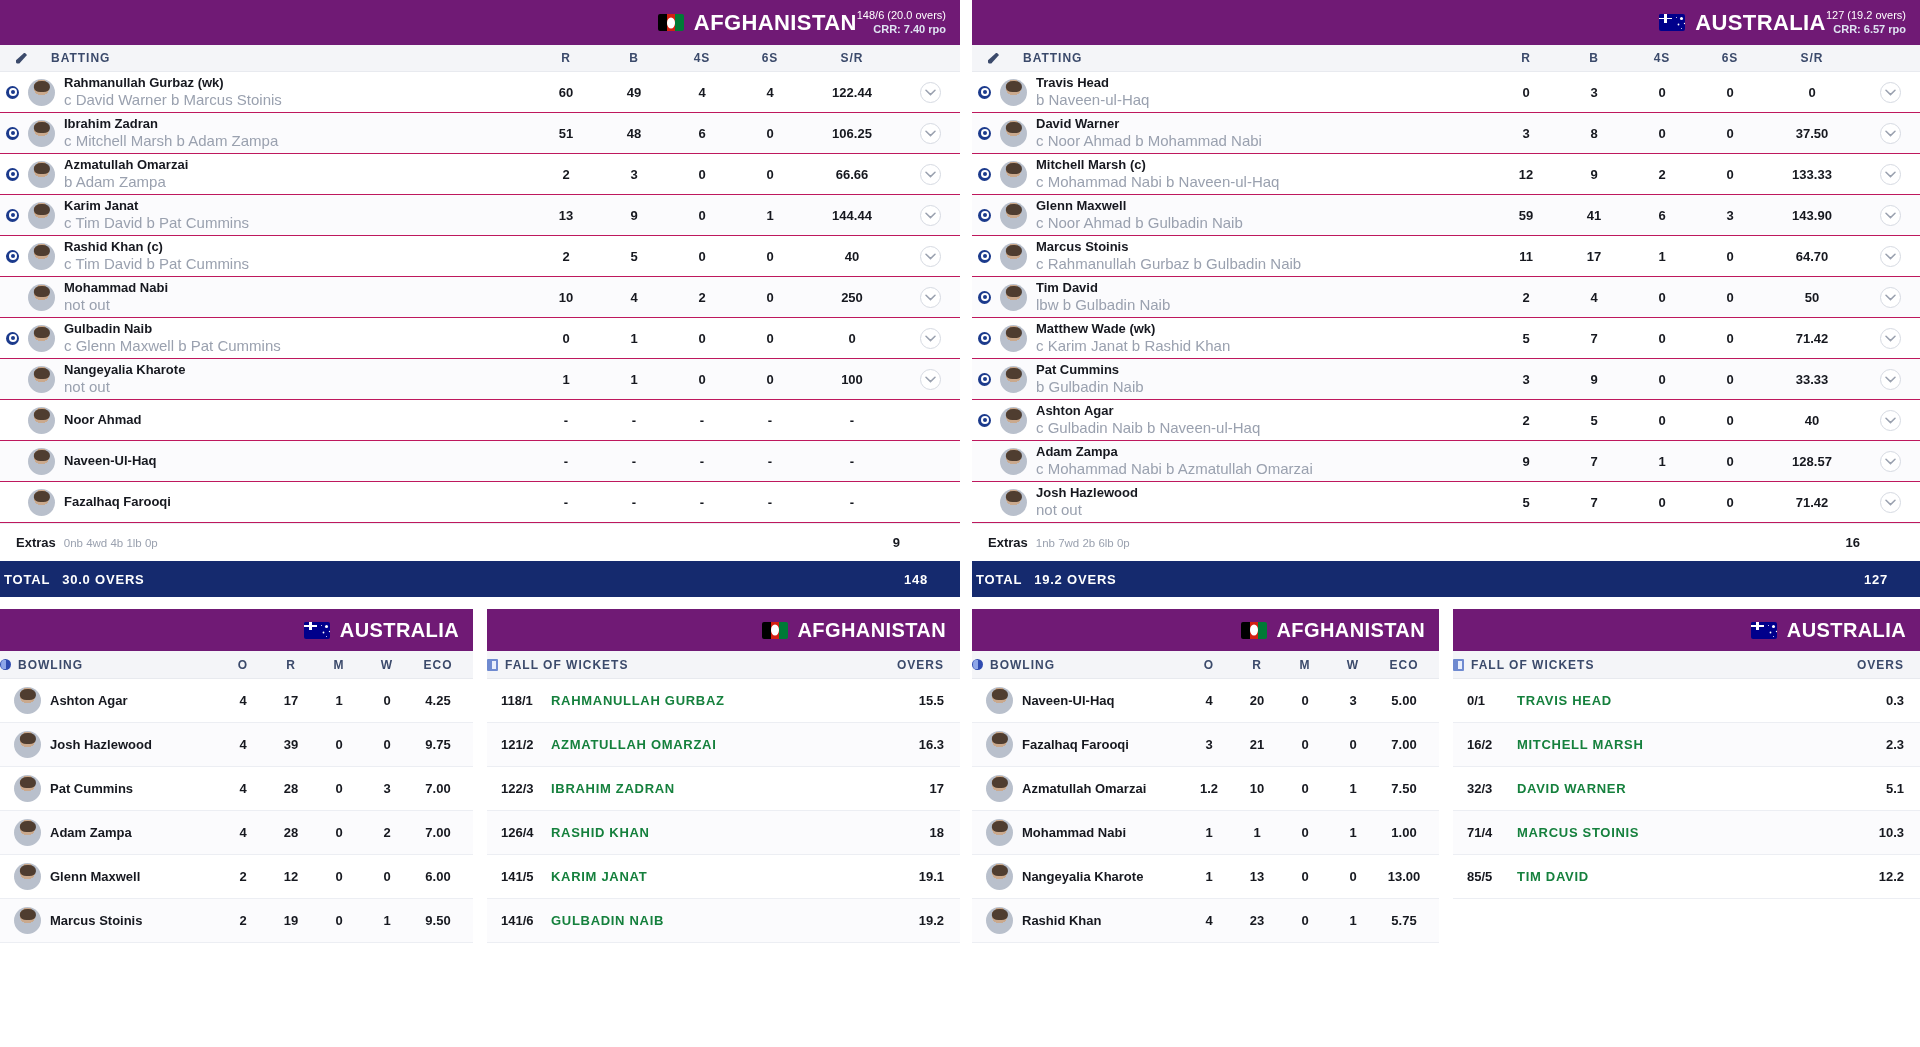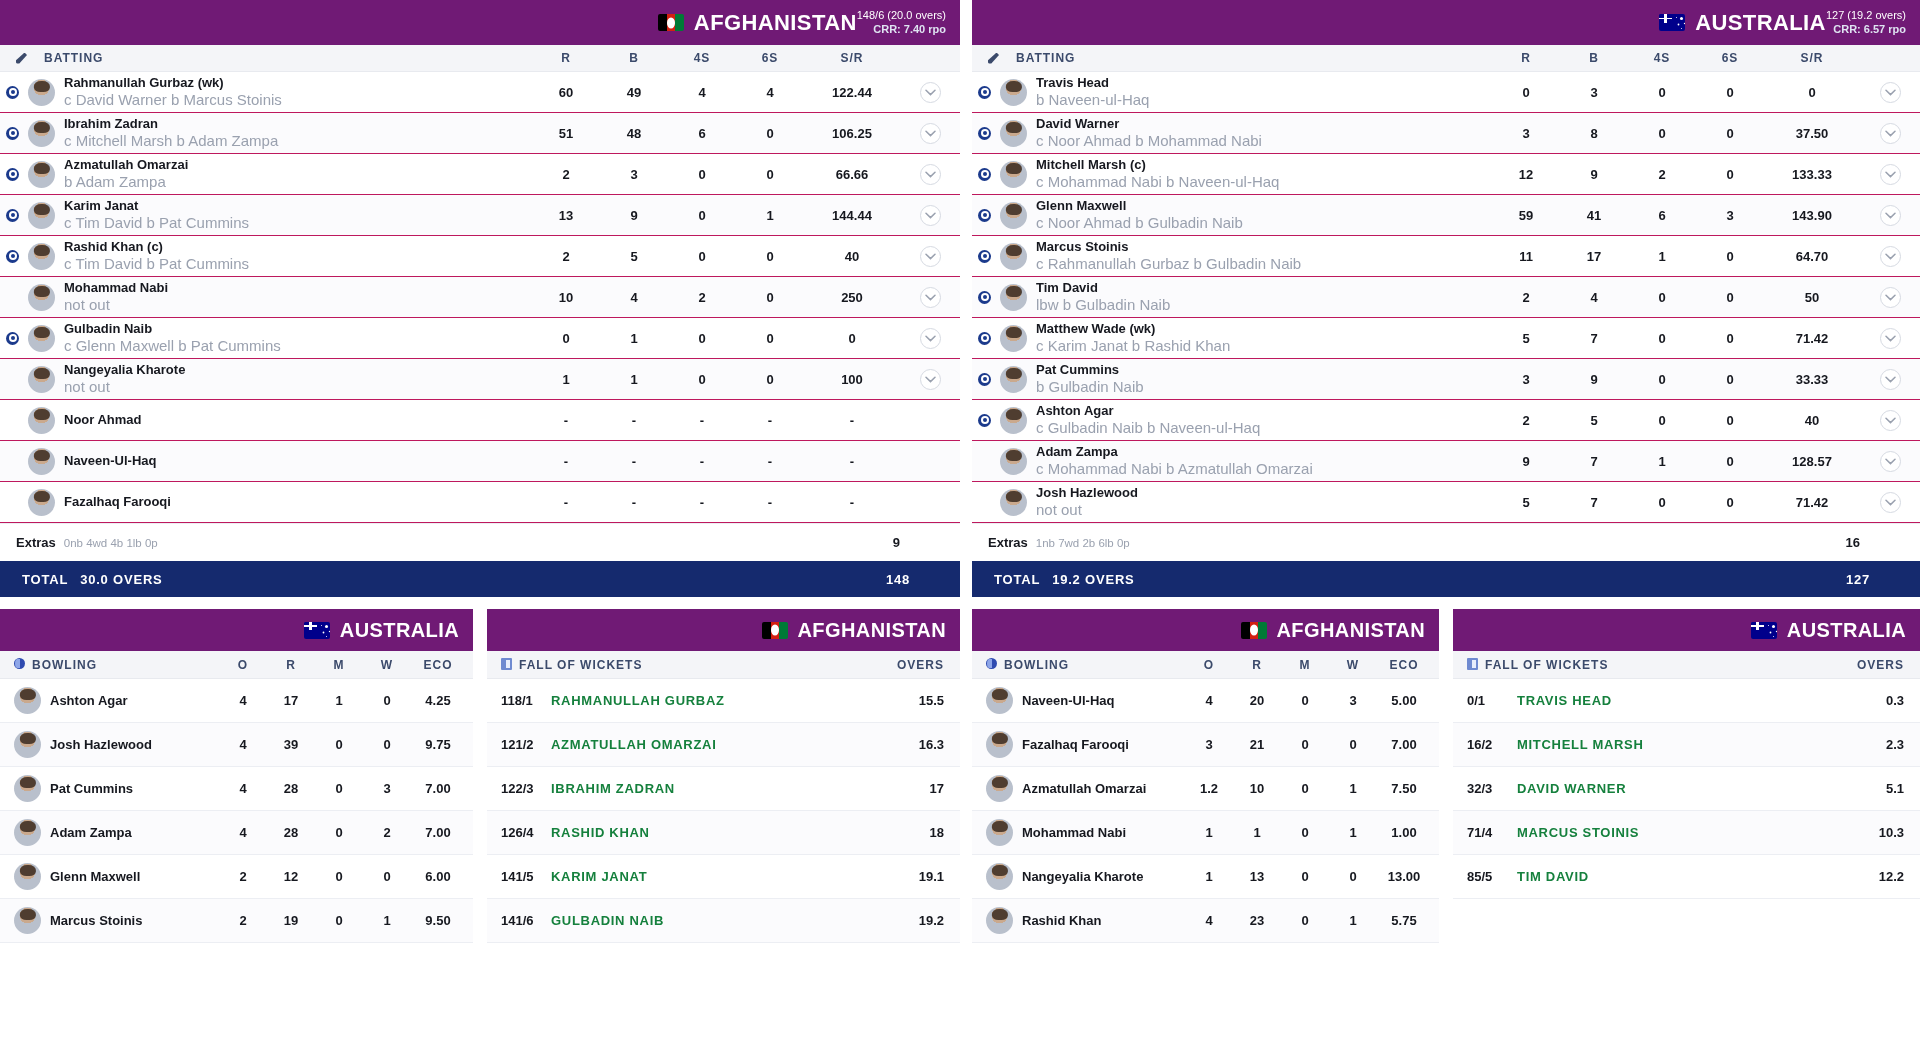--- a/index.html
+++ b/index.html
@@ -67,21 +67,21 @@
     height: 27px;
     display: flex;
     align-items: center;
     font-size: 12px;
     font-weight: bold;
     color: #3b4a6b;
     letter-spacing: 1px;
     border-bottom: 1px solid #e8eaef;
   }
   .col-head .label-cell {
-    flex: 1; display: flex; align-items: center; gap: 17px; padding-left: 16px;
+    flex: 1; display: flex; align-items: center; gap: 24px; padding-left: 16px;
   }
   .bat-icon {
     width: 11px; height: 11px; display: inline-block;
     background: #3b4a6b;
     clip-path: polygon(78% 0, 100% 22%, 30% 100%, 8% 100%, 0 92%, 0 70%);
     transform: rotate(0deg);
   }
   .ball-icon {
     width: 11px; height: 11px; border-radius: 50%;
     background: #2f4bb0; display: inline-block; position: relative;
@@ -157,39 +157,39 @@
     padding: 0 16px; font-size: 13px; border-top: 1px solid #eceef3;
   }
   .extras-label { font-weight: bold; color: #16181f; margin-right: 8px; }
   .extras-detail { color: #9aa1af; font-size: 11.5px; flex: 1; }
   .extras-val { font-weight: bold; color: #16181f; padding-right: 44px; }
 
   
   .total-row {
     background: #152a6e; color: #ffffff;
     display: flex; align-items: center; justify-content: space-between;
-    height: 36px; padding: 0 22px;
+    height: 36px; padding: 0 4px;
     font-size: 13px; font-weight: bold; letter-spacing: 0.8px;
   }
   .total-left { display: flex; gap: 12px; }
   .total-right { padding-right: 28px; }
 
   
   .bottom-wrap { display: flex; gap: 14px; margin-top: 12px; }
   .panel { flex: 1; min-width: 0; }
   .panel .team-bar { height: 42px; }
   .panel .team-bar .team-name { font-size: 20px; }
 
   .bowl-head, .fow-head {
     background: #f4f5f8; height: 28px; display: flex; align-items: center;
     font-size: 12px; font-weight: bold; color: #3b4a6b; letter-spacing: 1px;
     border-bottom: 1px solid #e8eaef;
   }
   .bowl-head .label-cell, .fow-head .label-cell {
-    flex: 1; display: flex; align-items: flex-start; gap: 7px; padding-left: 14px;
+    flex: 1; display: flex; align-items: center; gap: 7px; padding-left: 0;
   }
   .bcol { width: 48px; text-align: center; flex: none; }
   .bcol.eco { width: 62px; padding-right: 8px; }
   .ocol { width: 70px; text-align: right; padding-right: 16px; flex: none; }
 
   .bowl-row {
     display: flex; align-items: center; height: 44px;
     border-bottom: 1px solid #eceef3; font-size: 13px;
   }
   .bowl-row.alt { background: #fbfbfd; }

